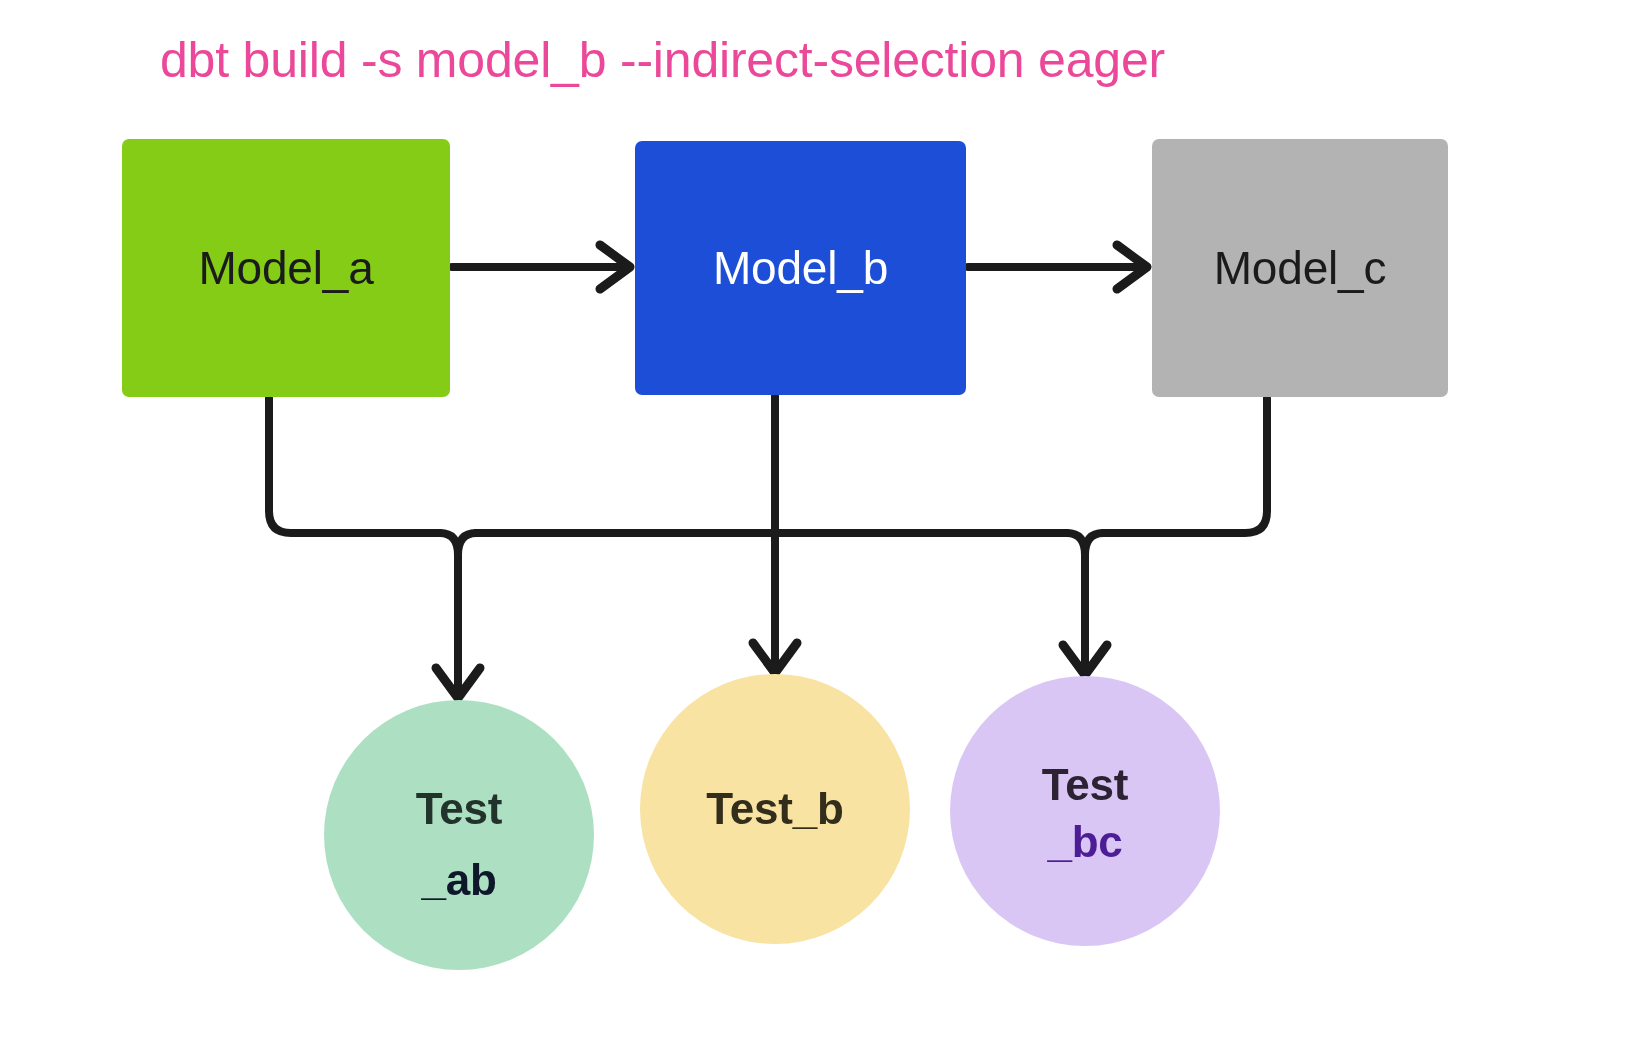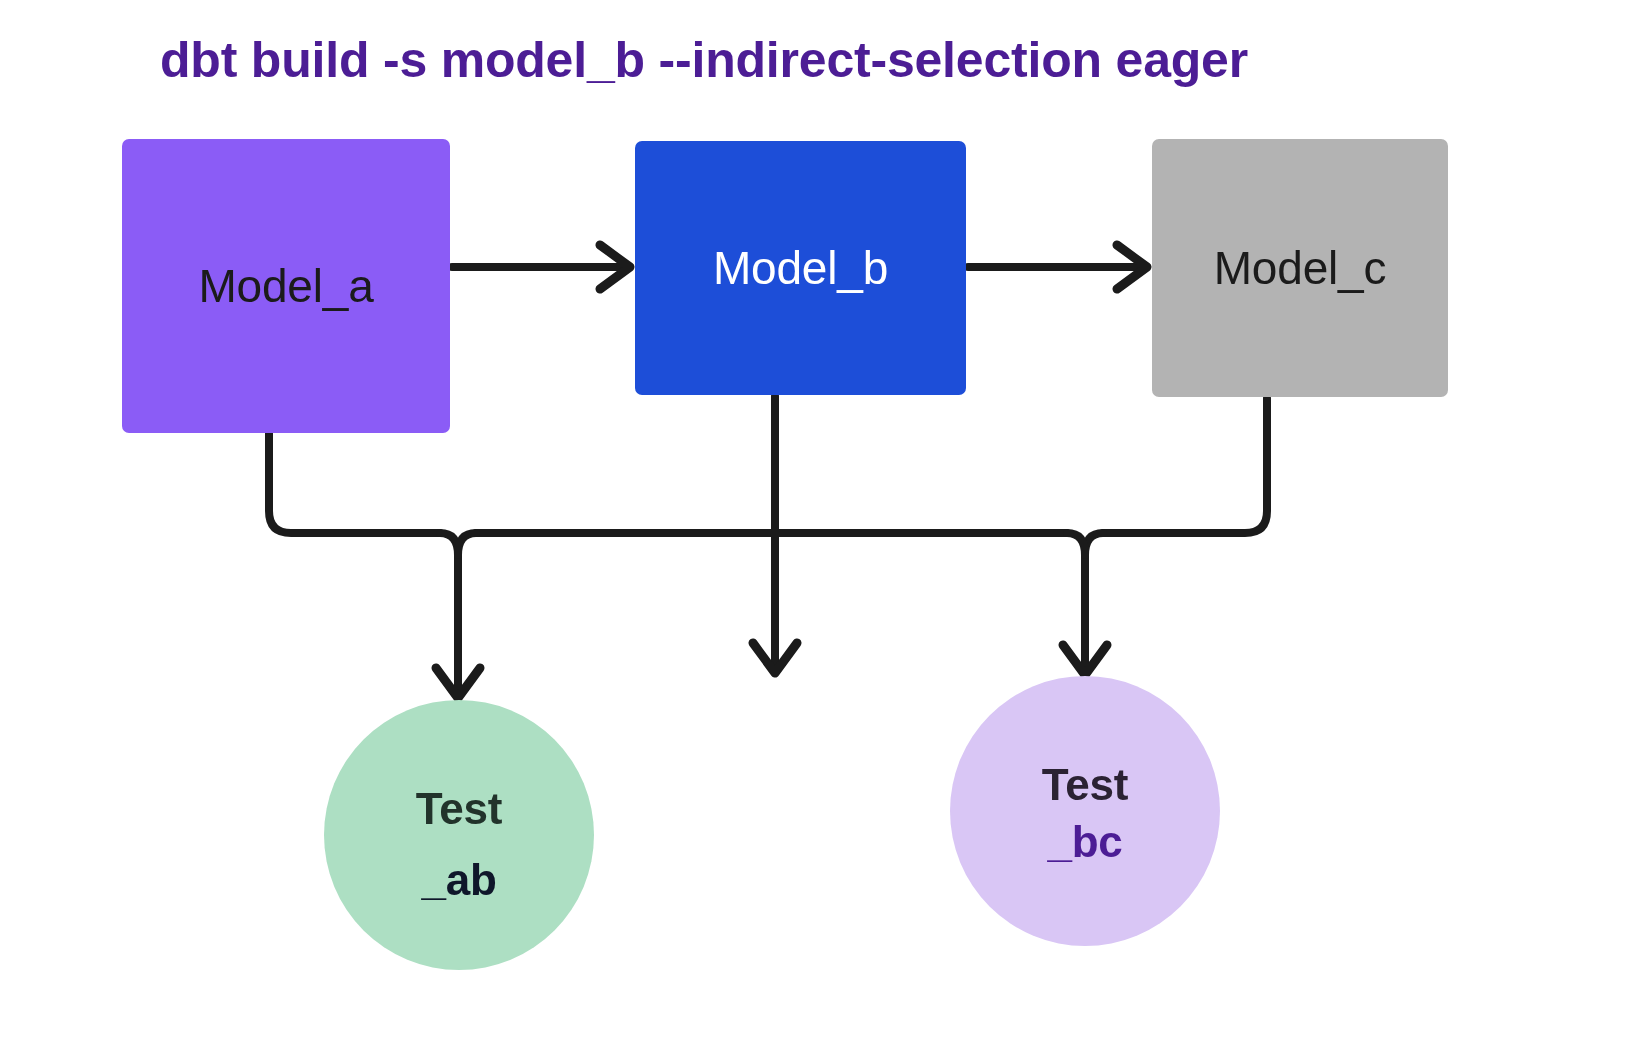--- a/index.html
+++ b/index.html
@@ -19,22 +19,22 @@
 
   
   #title {
     position: absolute;
     left: 160px;
     top: 28px;
     width: 1180px;
     height: 64px;
     line-height: 64px;
     font-size: 50px;
-    font-weight: 700;
-    color: #4c1d95;
+    font-weight: 400;
+    color: #ec4899;
     letter-spacing: -0.2px;
     white-space: nowrap;
   }
 
   
   #edges {
     position: absolute;
     left: 0;
     top: 0;
     width: 1630px;
@@ -138,36 +138,39 @@
       <path class="arrow-head" d="M 753 643 L 775 673 L 797 643"></path>
     </g>
 
     <g>
       <path class="edge-path" d="M 1103 533 Q 1085 533 1085 555 L 1085 672"></path>
       <path class="edge-path" d="M 1067 533 Q 1085 533 1085 555"></path>
       <path class="arrow-head" d="M 1063 645 L 1085 675 L 1107 645"></path>
     </g>
   </svg>
 
-  <div class="model-node" style="left:122px; top:139px; width:328px; height:294px; background:#8b5cf6;">
+  <div class="model-node" style="left:122px; top:139px; width:328px; height:258px; background:#84cc16;">
     <span class="model-label" style="color:#1b1b1b;">Model_a</span>
   </div>
 
   <div class="model-node" style="left:635px; top:141px; width:331px; height:254px; background:#1d4ed8;">
     <span class="model-label" style="color:#ffffff;">Model_b</span>
   </div>
 
   <div class="model-node" style="left:1152px; top:139px; width:296px; height:258px; background:#b3b3b3;text-align:center;">
     <span class="model-label" style="color:#1b1b1b;">Model_c</span>
   </div>
 
   <div class="test-node" style="left:324px; top:700px; width:270px; height:270px; background:#addfc3;">
     <span class="test-label two-line-top" style="color:#22332b;">Test</span>
     <span class="test-label" style="color:#0f172a; position:absolute; top:158px;">_ab</span>
   </div>
 
+  <div class="test-node" style="left:640px; top:674px; width:270px; height:270px; background:#f8e3a3;">
+    <span class="test-label" style="color:#332d1b;">Test_b</span>
+  </div>
 
   <div class="test-node" style="left:950px; top:676px; width:270px; height:270px; background:#d9c6f5;">
     <span class="test-label two-line-top" style="color:#2b2233;">Test</span>
     <span class="test-label" style="color:#4c1d95; position:absolute; top:144px;">_bc</span>
   </div>
 
 </div>
 
 </body></html>

